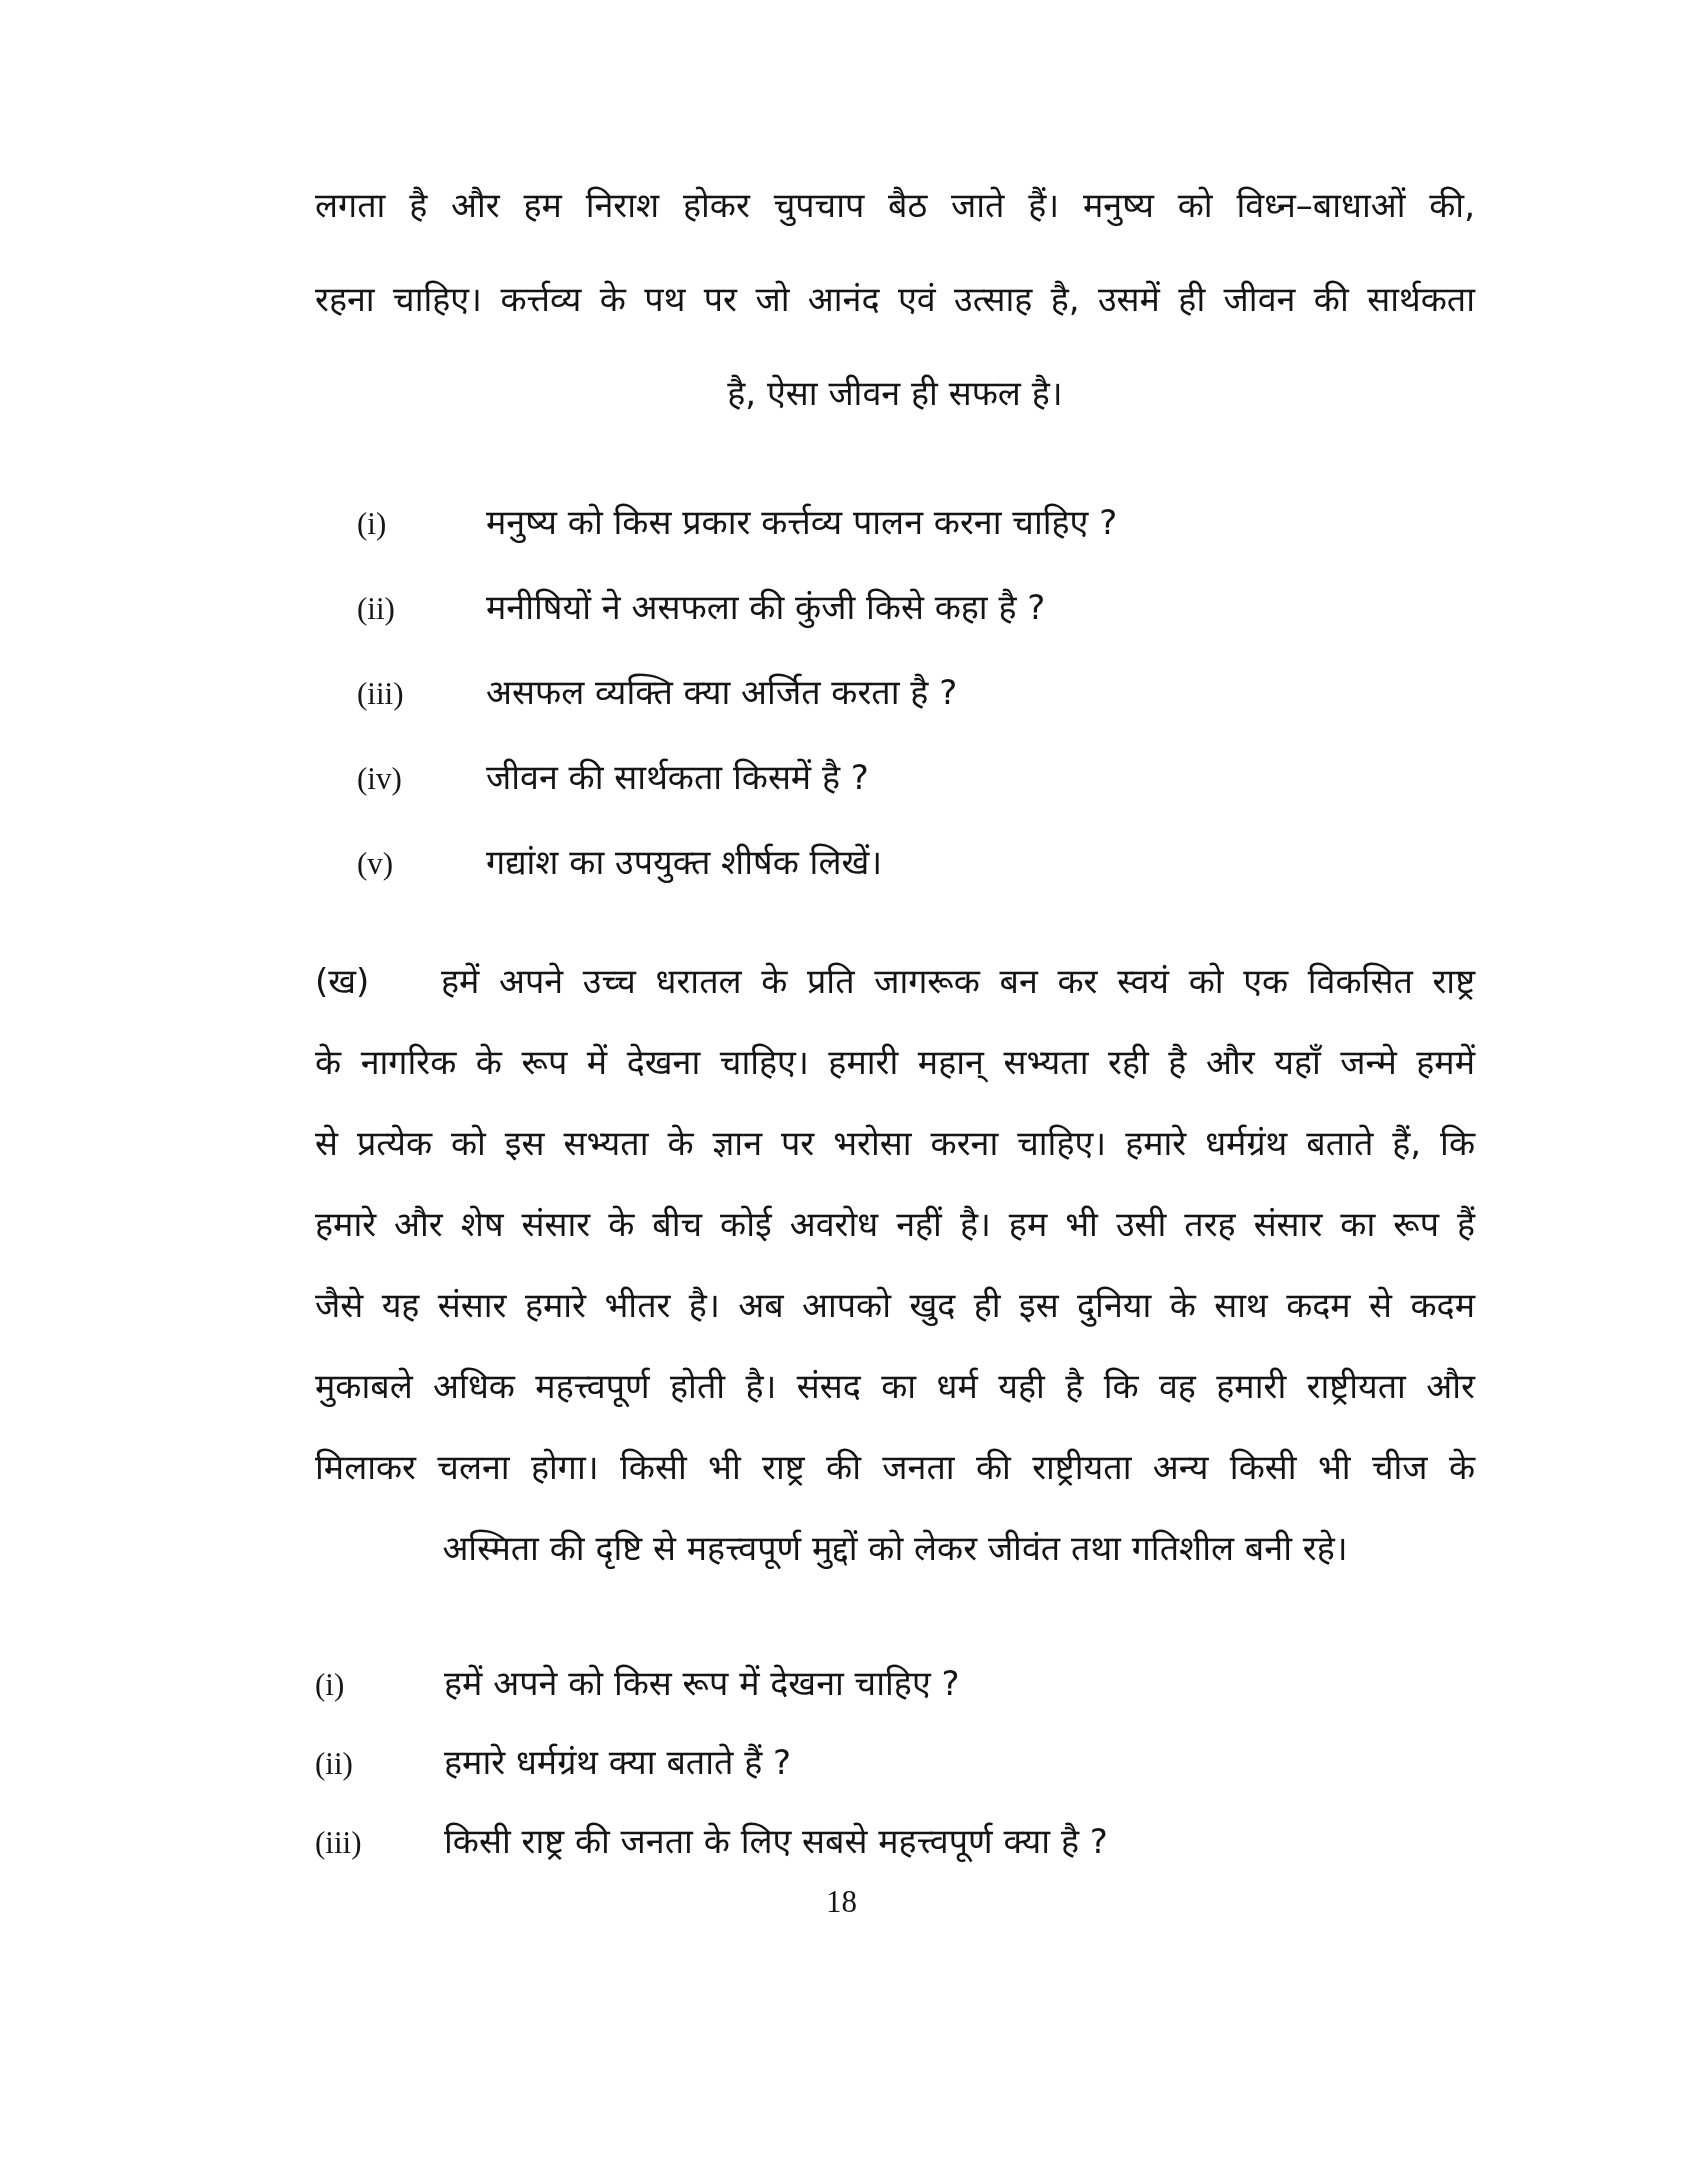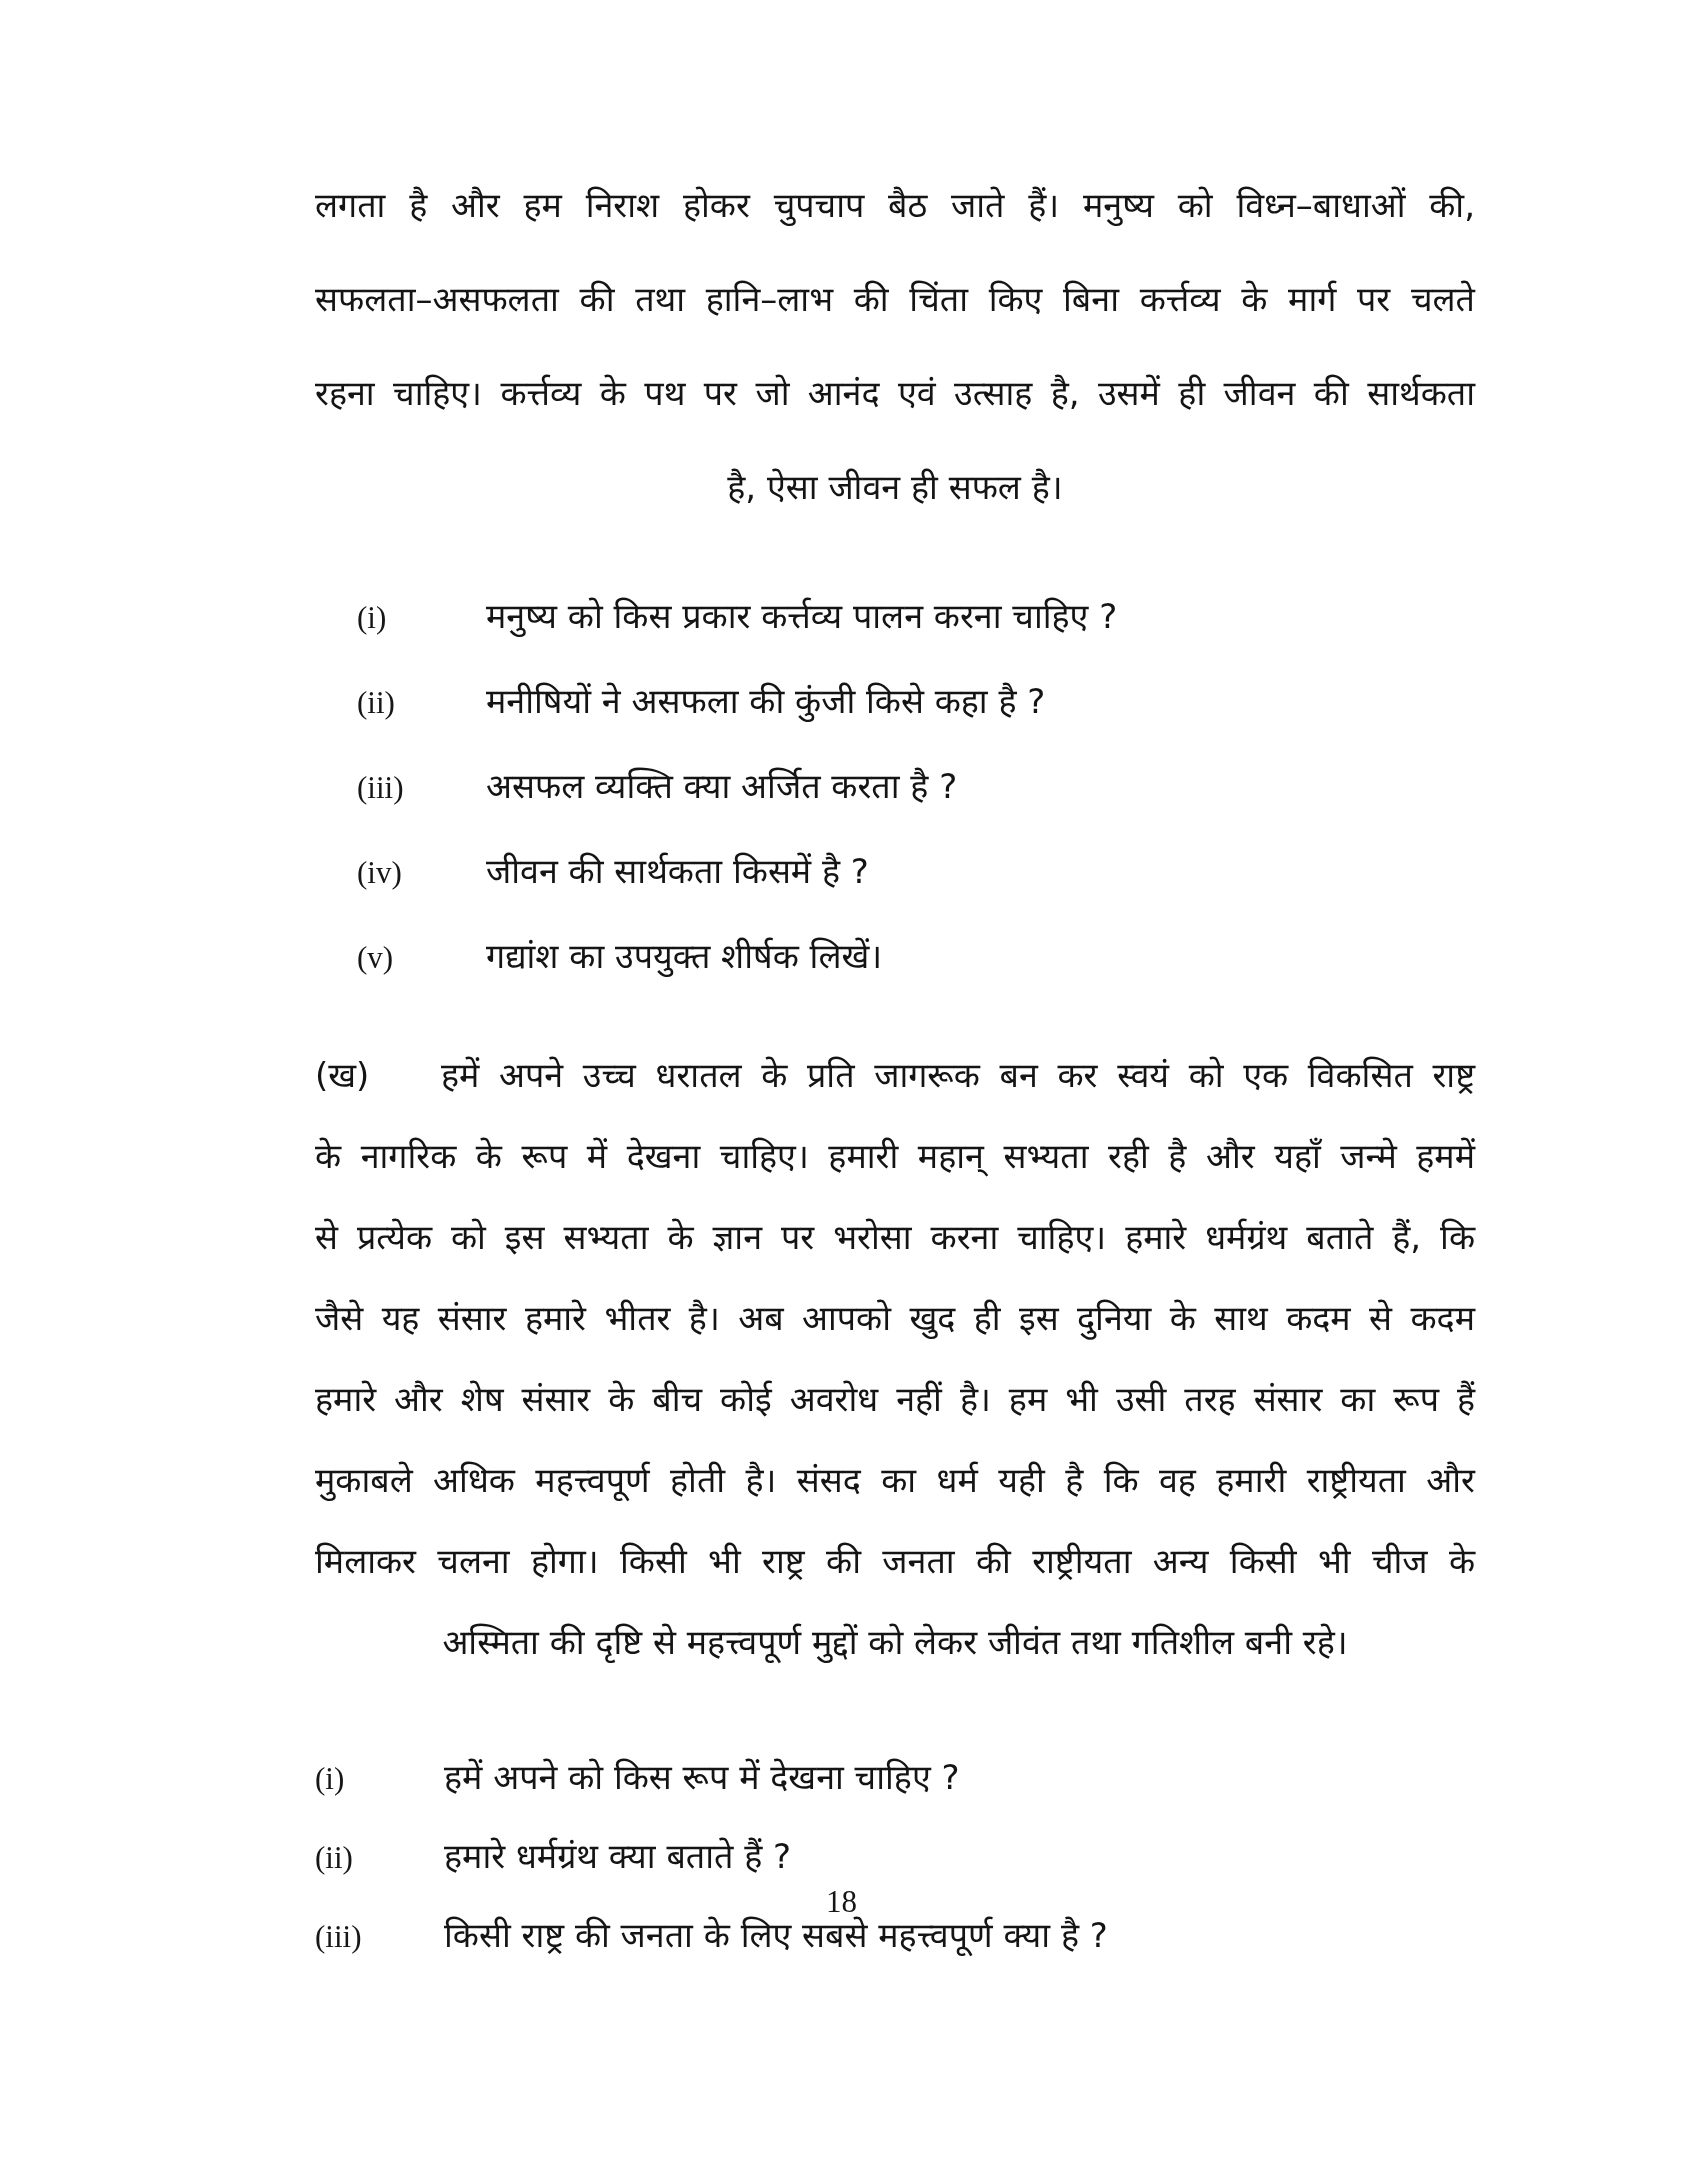--- a/index.html
+++ b/index.html
@@ -71,21 +71,20 @@
   }
 </style>
 </head>
 <body>
 
 <div class="page">
   <div class="content">
 
     <div class="para passage-a">
       <span class="line pline j">लगता है और हम निराश होकर चुपचाप बैठ जाते हैं। मनुष्य को विध्न–बाधाओं की,</span>
-      <span class="line pline j">सफलता–असफलता की तथा हानि–लाभ की चिंता किए बिना कर्त्तव्य के मार्ग पर चलते</span>
       <span class="line pline j">रहना चाहिए। कर्त्तव्य के पथ पर जो आनंद एवं उत्साह है, उसमें ही जीवन की सार्थकता</span>
       <span class="line pline">है, ऐसा जीवन ही सफल है।</span>
     </div>
 
     <ul class="qlist qlist-a">
       <li class="q-row">
         <span class="q-label">(i)</span>
         <span class="q-text">मनुष्य को किस प्रकार कर्त्तव्य पालन करना चाहिए ?</span>
       </li>
       <li class="q-row">
@@ -103,22 +102,22 @@
       <li class="q-row">
         <span class="q-label">(v)</span>
         <span class="q-text">गद्यांश का उपयुक्त शीर्षक लिखें।</span>
       </li>
     </ul>
 
     <div class="para passage-b">
       <span class="line bline j"><span class="b-label">(ख)</span><span>हमें अपने उच्च धरातल के प्रति जागरूक बन कर स्वयं को एक विकसित राष्ट्र</span></span>
       <span class="line bline j">के नागरिक के रूप में देखना चाहिए। हमारी महान् सभ्यता रही है और यहाँ जन्मे हममें</span>
       <span class="line bline j">से प्रत्येक को इस सभ्यता के ज्ञान पर भरोसा करना चाहिए। हमारे धर्मग्रंथ बताते हैं, कि</span>
+      <span class="line bline j">हमारे और शेष संसार के बीच कोई अवरोध नहीं है। हम भी उसी तरह संसार का रूप हैं</span>
       <span class="line bline j">जैसे यह संसार हमारे भीतर है। अब आपको खुद ही इस दुनिया के साथ कदम से कदम</span>
-      <span class="line bline j">हमारे और शेष संसार के बीच कोई अवरोध नहीं है। हम भी उसी तरह संसार का रूप हैं</span>
       <span class="line bline j">मुकाबले अधिक महत्त्वपूर्ण होती है। संसद का धर्म यही है कि वह हमारी राष्ट्रीयता और</span>
       <span class="line bline j">मिलाकर चलना होगा। किसी भी राष्ट्र की जनता की राष्ट्रीयता अन्य किसी भी चीज के</span>
       <span class="line bline">अस्मिता की दृष्टि से महत्त्वपूर्ण मुद्दों को लेकर जीवंत तथा गतिशील बनी रहे।</span>
     </div>
 
     <ul class="qlist qlist-b">
       <li class="q-row">
         <span class="q-label">(i)</span>
         <span class="q-text">हमें अपने को किस रूप में देखना चाहिए ?</span>
       </li>

